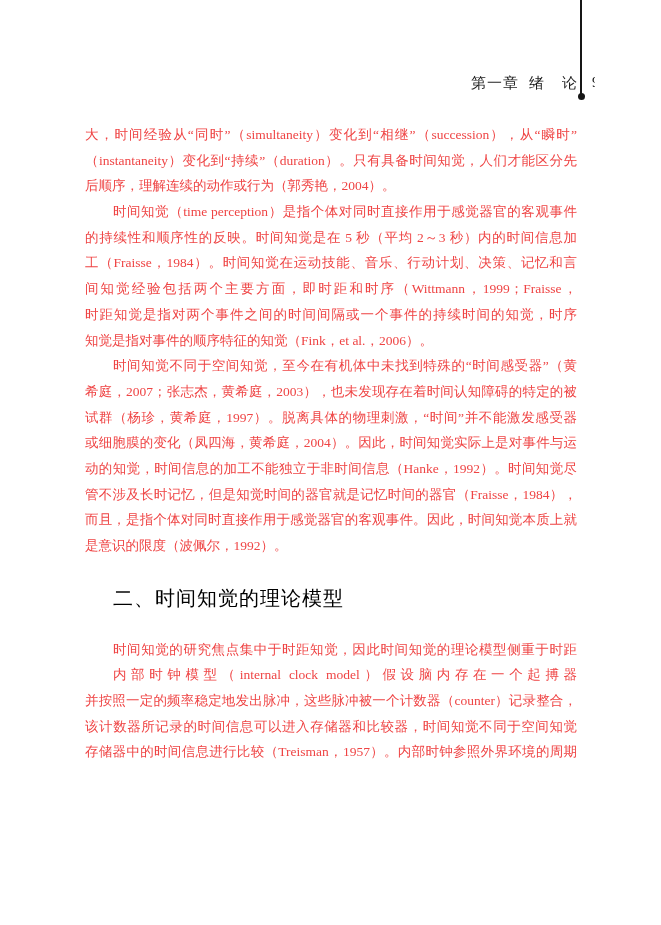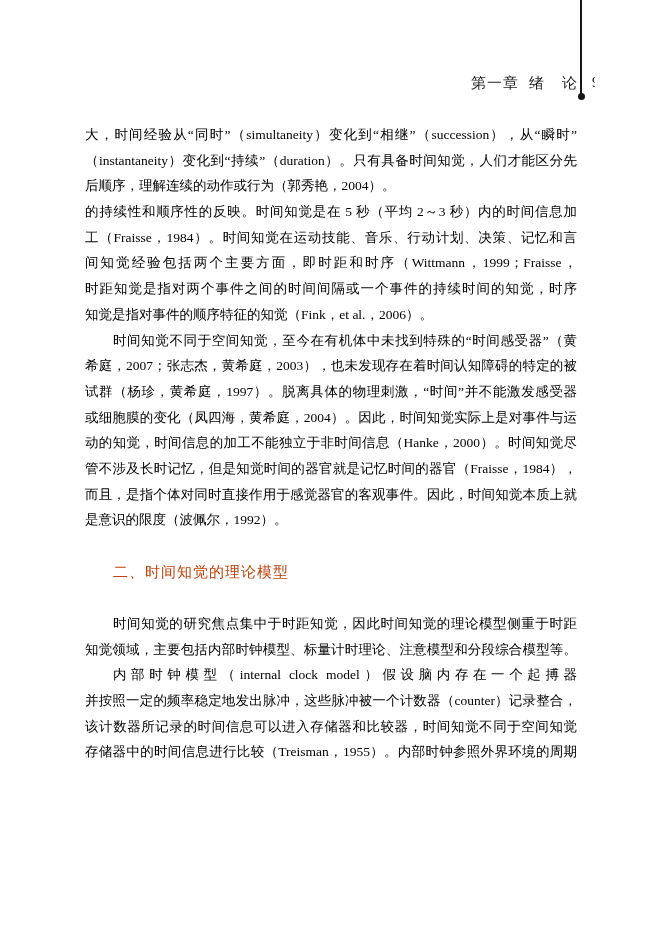--- a/index.html
+++ b/index.html
@@ -20,73 +20,73 @@
   .vrule-dot { position: absolute; left: 577.5px; top: 93px; width: 7px; height: 7px; border-radius: 50%; background: #161616; }
   .pagenum   { position: absolute; left: 592px; top: 74px; font-size: 14.5px; }
   
   .content { position: absolute; left: 85px; top: 122px; width: 492px; }
   .para { margin: 0; }
   .line {
     height: 25.7px;
     line-height: 25.7px;
     font-size: 13.5px;
     overflow: hidden;
-    color: #000000;
+    color: #ef4444;
   }
   .line.just   { text-align: justify; text-align-last: justify; }
   .line.indent { text-indent: 28px; }
   .section-heading {
     margin: 24px 0 24px 0;
     padding-left: 28px;
-    font-size: 15px;
+    font-size: 20px;
     line-height: 30px;
     letter-spacing: 1px;
     font-weight: 500;
-    color: #c2410c;
+    color: #000000;
     font-family: "Liberation Sans", "DejaVu Sans", sans-serif;
   }
 </style>
 </head>
 <body>
 
 <div class="page">
   <span class="chapter">第一章</span>
   <span class="sec-char1">绪</span>
   <span class="sec-char2">论</span>
   <div class="vrule"></div>
   <div class="vrule-dot"></div>
   <span class="pagenum">9</span>
   <div class="content">
       <div class="para">
         <div class="line just">大，时间经验从“同时”（simultaneity）变化到“相继”（succession），从“瞬时”</div>
         <div class="line just">（instantaneity）变化到“持续”（duration）。只有具备时间知觉，人们才能区分先</div>
         <div class="line">后顺序，理解连续的动作或行为（郭秀艳，2004）。</div>
       </div>
       <div class="para">
+        <div class="line indent just">时间知觉（time perception）是指个体对同时直接作用于感觉器官的客观事件</div>
         <div class="line just">的持续性和顺序性的反映。时间知觉是在 5 秒（平均 2～3 秒）内的时间信息加</div>
         <div class="line just">工（Fraisse，1984）。时间知觉在运动技能、音乐、行动计划、决策、记忆和言</div>
         <div class="line just">间知觉经验包括两个主要方面，即时距和时序（Wittmann，1999；Fraisse，1984）。</div>
         <div class="line just">时距知觉是指对两个事件之间的时间间隔或一个事件的持续时间的知觉，时序</div>
         <div class="line">知觉是指对事件的顺序特征的知觉（Fink，et al.，2006）。</div>
       </div>
       <div class="para">
         <div class="line indent just">时间知觉不同于空间知觉，至今在有机体中未找到特殊的“时间感受器”（黄</div>
         <div class="line just">希庭，2007；张志杰，黄希庭，2003），也未发现存在着时间认知障碍的特定的被</div>
         <div class="line just">试群（杨珍，黄希庭，1997）。脱离具体的物理刺激，“时间”并不能激发感受器</div>
         <div class="line just">或细胞膜的变化（凤四海，黄希庭，2004）。因此，时间知觉实际上是对事件与运</div>
-        <div class="line just">动的知觉，时间信息的加工不能独立于非时间信息（Hanke，2000）。时间知觉尽</div>
+        <div class="line just">动的知觉，时间信息的加工不能独立于非时间信息（Hanke，1992）。时间知觉尽</div>
         <div class="line just">管不涉及长时记忆，但是知觉时间的器官就是记忆时间的器官（Fraisse，1984），</div>
         <div class="line just">而且，是指个体对同时直接作用于感觉器官的客观事件。因此，时间知觉本质上就</div>
         <div class="line">是意识的限度（波佩尔，1992）。</div>
       </div>
       <div class="section-heading">二、时间知觉的理论模型</div>
       <div class="para">
         <div class="line indent just">时间知觉的研究焦点集中于时距知觉，因此时间知觉的理论模型侧重于时距</div>
-        <div class="line just">知觉领域，主要包括内部时钟模型、标量计时理论、注意模型和分段综合模型等。</div>
       </div>
       <div class="para">
         <div class="line indent just">内部时钟模型（internal clock model）假设脑内存在一个起搏器（pacemaker），</div>
         <div class="line just">并按照一定的频率稳定地发出脉冲，这些脉冲被一个计数器（counter）记录整合，</div>
         <div class="line just">该计数器所记录的时间信息可以进入存储器和比较器，时间知觉不同于空间知觉</div>
-        <div class="line just">存储器中的时间信息进行比较（Treisman，1955）。内部时钟参照外界环境的周期</div>
+        <div class="line just">存储器中的时间信息进行比较（Treisman，1957）。内部时钟参照外界环境的周期</div>
       </div>
     </div>
 </div>
 
 </body></html>

